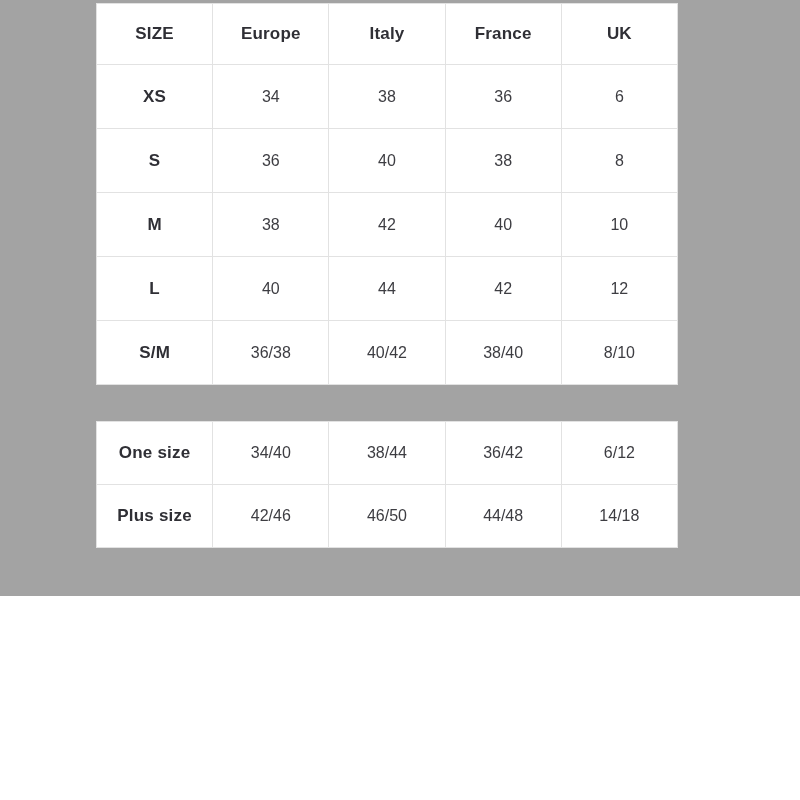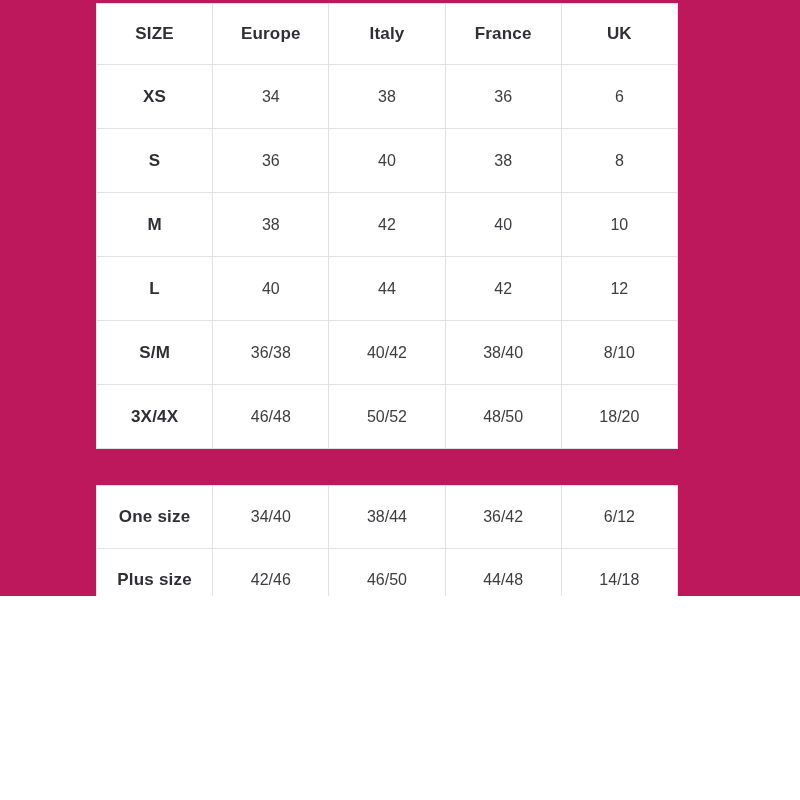--- a/index.html
+++ b/index.html
@@ -7,21 +7,21 @@
     padding: 0;
     background: #ffffff;
     width: 800px;
     height: 800px;
     font-family: "Liberation Sans", "DejaVu Sans", sans-serif;
   }
   .page {
     width: 800px;
     height: 596px;
     overflow: hidden;
-    background: #be185d;
+    background: #a3a3a3;
   }
   .tbl-wrap {
     margin-left: 96px;
     margin-top: 3px;
     width: 582px;
   }
   table {
     border-collapse: collapse;
     table-layout: fixed;
     width: 582px;
@@ -101,27 +101,20 @@
           <td class="val">42</td>
           <td class="val">12</td>
         </tr>
         <tr>
           <th class="size-label">S/M</th>
           <td class="val">36/38</td>
           <td class="val">40/42</td>
           <td class="val">38/40</td>
           <td class="val">8/10</td>
         </tr>
-        <tr>
-          <th class="size-label">3X/4X</th>
-          <td class="val">46/48</td>
-          <td class="val">50/52</td>
-          <td class="val">48/50</td>
-          <td class="val">18/20</td>
-        </tr>
       </tbody>
     </table>
 
     <div class="gap"></div>
 
     <table class="extra-table">
       <tbody>
         <tr>
           <th class="size-label">One size</th>
           <td class="val">34/40</td>

